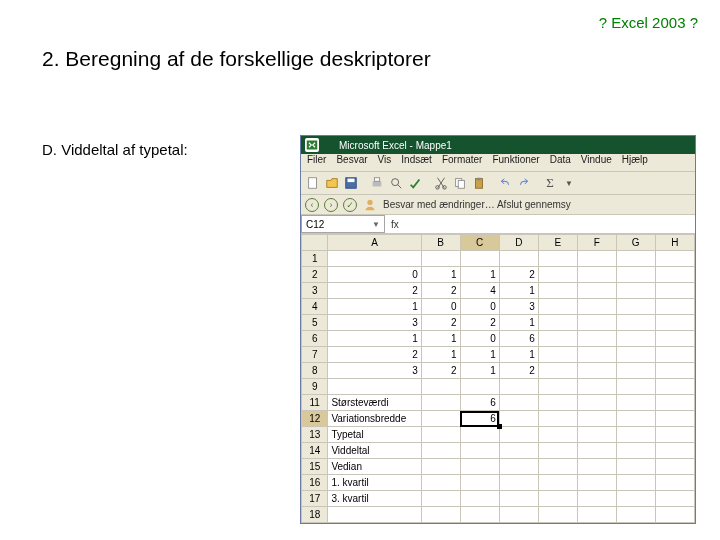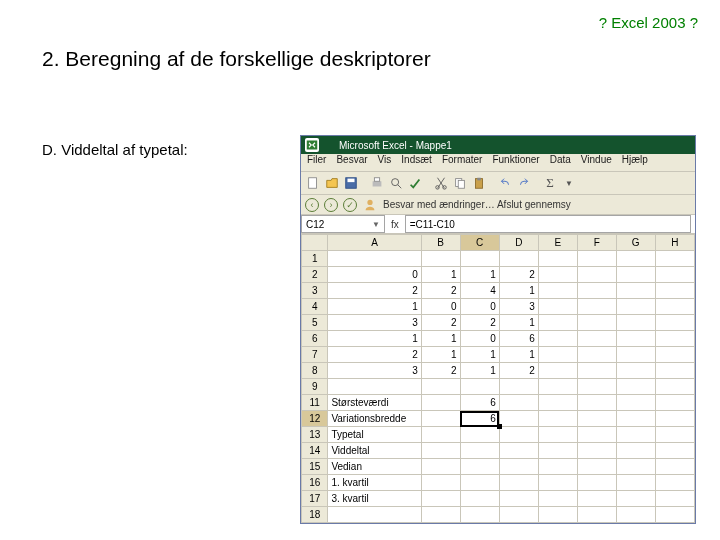--- a/index.html
+++ b/index.html
@@ -145,23 +145,20 @@
         </svg>
       </span>
     <span class="tasktext">Besvar med ændringer… Afslut gennemsy</span>
   </div>
   <div class="formularow">
     <div class="namebox">
         <span>C12</span>
         <span class="dd">▼</span>
       </div>
     <span class="fx">fx</span>
-    <div class="formula-in">
-        <span>=C11-C10</span>
-      </div>
   </div>
   <table class="grid" id="grid">
     <thead>
         <tr id="colheads">
           <th class="rowhead"></th>
           <th class="colA">A</th>
           <th class="colOther">B</th>
           <th class="colOther sel">C</th>
           <th class="colOther">D</th>
           <th class="colOther">E</th>

